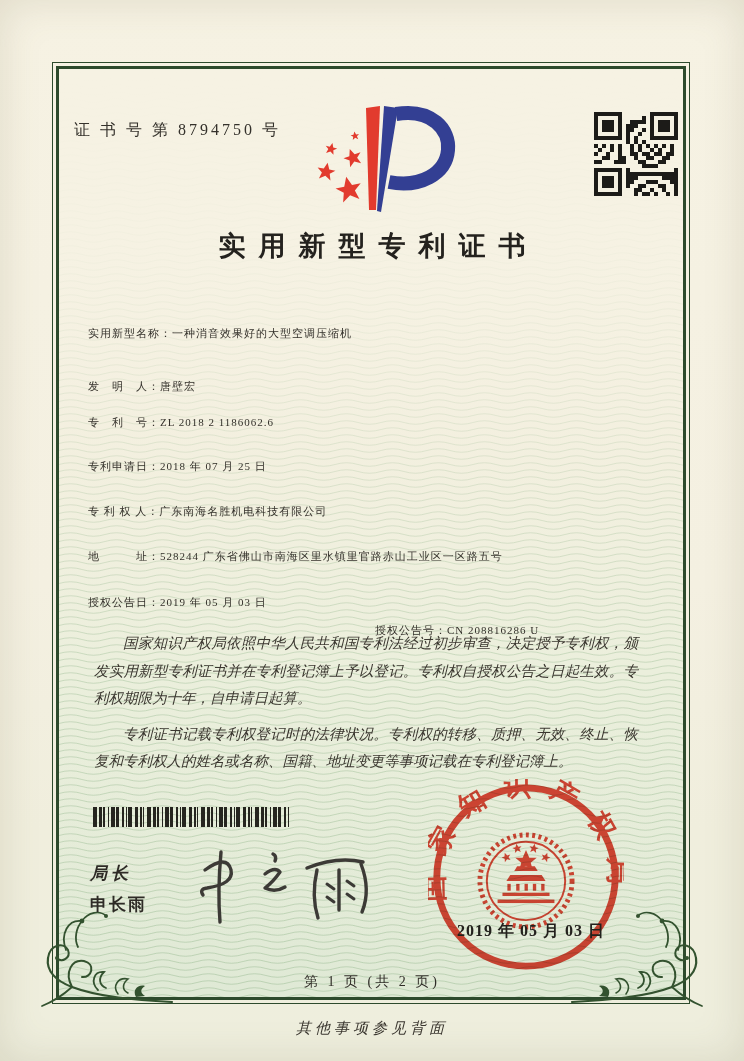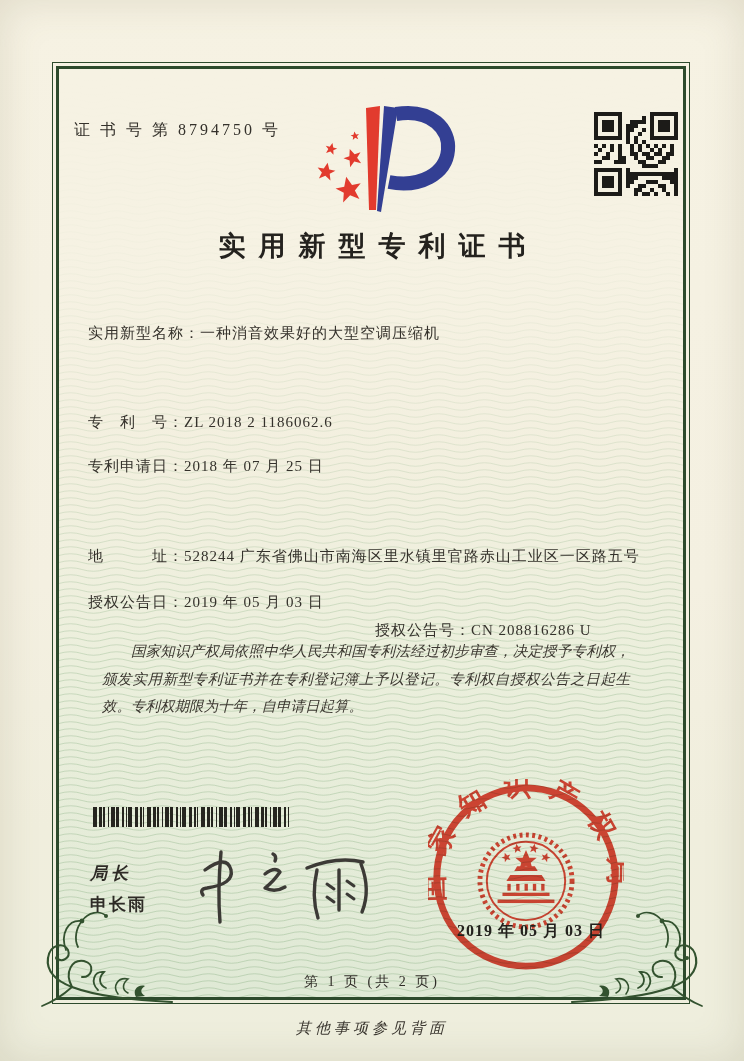--- a/index.html
+++ b/index.html
@@ -27,29 +27,29 @@
       rgba(243,239,222,.5) 42%,rgba(235,239,220,.15) 65%,rgba(223,233,213,0) 100%);
   }
   .abs{position:absolute;}
   .txt{color:#34312b;}
   .cert-no{left:74px;top:120px;font-size:16px;letter-spacing:3px;}
   .title{
     left:0;top:228px;width:744px;text-align:center;
     font-size:27px;font-weight:700;letter-spacing:13px;color:#24221e;
     text-indent:13px;
   }
-  .frow{left:88px;font-size:15px;line-height:23px;white-space:nowrap;}
+  .frow{left:88px;font-size:11px;line-height:23px;white-space:nowrap;}
   .flabel{letter-spacing:1px;}
   .fvalue{display:inline-block;vertical-align:top;letter-spacing:1px;}
   .fvalue.wrap{white-space:normal;width:460px;}
   .body-par{
     left:86px;top:622px;width:560px;font-size:14.5px;line-height:27.6px;
     font-style:italic;color:#3a362f;text-align:justify;
   }
-  .body-par p{margin:16px;text-indent:2em;}
+  .body-par p{margin:8px;text-indent:2em;}
   .barcode{left:93px;top:807px;width:198px;height:20px;}
   .sig-title{left:90px;top:862px;font-size:17px;letter-spacing:4px;font-weight:600;color:#2e2b26;font-style:italic;}
   .sig-name{left:90px;top:893px;font-size:17px;letter-spacing:2px;font-weight:600;color:#2e2b26;}
   .sig-script{left:185px;top:838px;}
   .seal{left:428px;top:779px;mix-blend-mode:multiply;}
   .seal-date{left:457px;top:921px;font-size:16px;letter-spacing:1px;color:#23211d;font-weight:600;}
   .page-info{left:0;top:973px;width:744px;text-align:center;font-size:14px;letter-spacing:3px;color:#2f2c27;}
   .back-note{left:0;top:1019px;width:744px;text-align:center;font-size:15px;letter-spacing:4px;
     font-style:italic;color:#3a362f;}
   .flourish{pointer-events:none;}
@@ -236,38 +236,45 @@
       <rect x="0" y="56" width="28" height="28" fill="#1c1b18"></rect>
       <rect x="4" y="60" width="20" height="20" fill="#f4f0e1"></rect>
       <rect x="8" y="64" width="12" height="12" fill="#1c1b18"></rect>
     </svg>
 
   <div class="abs title">实用新型专利证书</div>
 
   <div class="abs txt frow" style="top:322px;">
     <span class="flabel">实用新型名称：</span><span class="fvalue">一种消音效果好的大型空调压缩机</span>
   </div>
+  <div class="abs txt frow" style="top:375px;">
+    <span class="flabel">发　明　人：</span><span class="fvalue">唐壁宏</span>
+  </div>
   <div class="abs txt frow" style="top:411px;">
     <span class="flabel">专　利　号：</span><span class="fvalue">ZL 2018 2 1186062.6</span>
   </div>
   <div class="abs txt frow" style="top:455px;">
     <span class="flabel">专利申请日：</span><span class="fvalue">2018 年 07 月 25 日</span>
   </div>
+  <div class="abs txt frow" style="top:500px;">
+    <span class="flabel">专 利 权 人：</span><span class="fvalue">广东南海名胜机电科技有限公司</span>
+  </div>
   <div class="abs txt frow" style="top:545px;">
     <span class="flabel">地　　　址：</span><span class="fvalue wrap">528244 广东省佛山市南海区里水镇里官路赤山工业区一区路五号</span>
   </div>
   <div class="abs txt frow" style="top:591px;">
     <span class="flabel">授权公告日：</span><span class="fvalue">2019 年 05 月 03 日</span>
   </div>
   <div class="abs txt frow" style="top:591px;left:375px;margin-top:28px;">
     <span class="flabel">授权公告号：</span><span class="fvalue">CN 208816286 U</span>
   </div>
 
   <div class="abs body-par">
     <p>国家知识产权局依照中华人民共和国专利法经过初步审查，决定授予专利权，颁发实用新型专利证书并在专利登记簿上予以登记。专利权自授权公告之日起生效。专利权期限为十年，自申请日起算。</p>
+    <p>专利证书记载专利权登记时的法律状况。专利权的转移、质押、无效、终止、恢复和专利权人的姓名或名称、国籍、地址变更等事项记载在专利登记簿上。</p>
   </div>
 
   <svg id="barcode" class="abs barcode" width="198" height="20" viewBox="0 0 198 20">
       <rect x="0" y="0" width="4" height="20" fill="#26251f"></rect>
       <rect x="6" y="0" width="3" height="20" fill="#26251f"></rect>
       <rect x="10" y="0" width="2" height="20" fill="#26251f"></rect>
       <rect x="15" y="0" width="1" height="20" fill="#26251f"></rect>
       <rect x="18" y="0" width="4" height="20" fill="#26251f"></rect>
       <rect x="23" y="0" width="3" height="20" fill="#26251f"></rect>
       <rect x="29" y="0" width="2" height="20" fill="#26251f"></rect>

